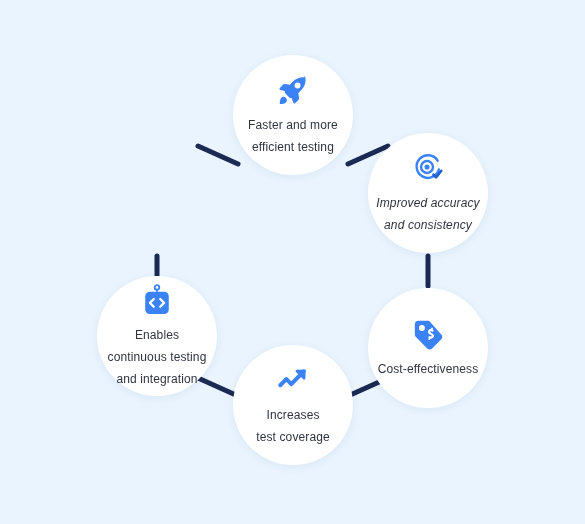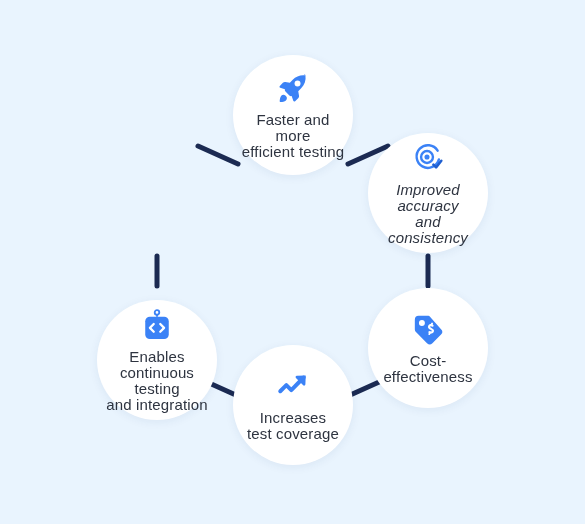--- a/index.html
+++ b/index.html
@@ -45,33 +45,33 @@
     display: block;
     margin-bottom: 7px;
     line-height: 0;
   }
   .node-icon svg {
     display: block;
     width: 34px;
     height: 34px;
   }
   .node-label {
-    font-size: 15px;
-    line-height: 16px;
+    font-size: 12px;
+    line-height: 22px;
     color: #2e3440;
     letter-spacing: 0.01em;
     padding: 0 8px;
     white-space: pre-line;
   }
   
   #node-faster       { left: 233px; top: 55px; }
   #node-accuracy     { left: 368px; top: 133px; font-style: italic; }
   #node-cost         { left: 368px; top: 288px; }
   #node-coverage     { left: 233px; top: 345px; }
-  #node-continuous   { left: 97px;  top: 300px; justify-content: center; }
+  #node-continuous   { left: 97px;  top: 276px; justify-content: center; }
   #node-shiftleft    { left: 97px;  top: 133px; }
 </style>
 </head>
 <body>
 
 <div id="diagram-root">
 
   <svg class="connector-layer" viewBox="0 0 585 524" width="585" height="524" xmlns="http://www.w3.org/2000/svg">
 
     <line x1="198" y1="146" x2="238" y2="164" stroke="#1b2a52" stroke-width="5" stroke-linecap="round"></line>

